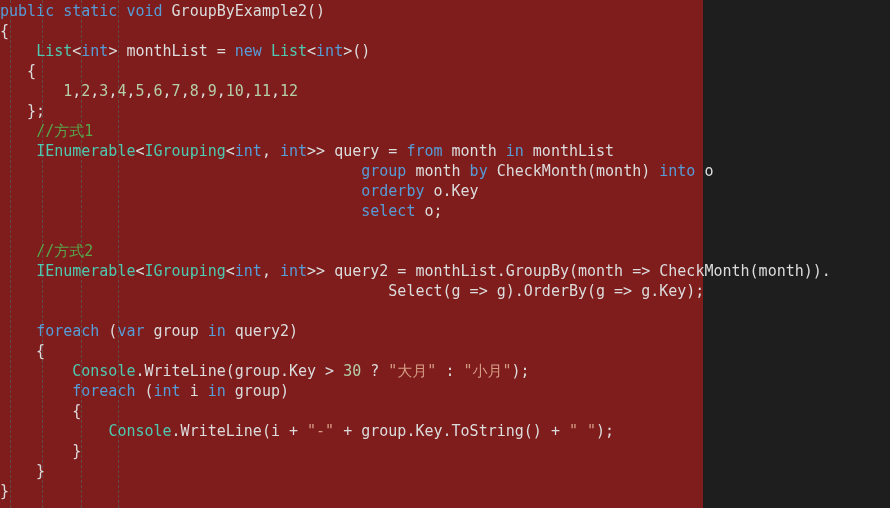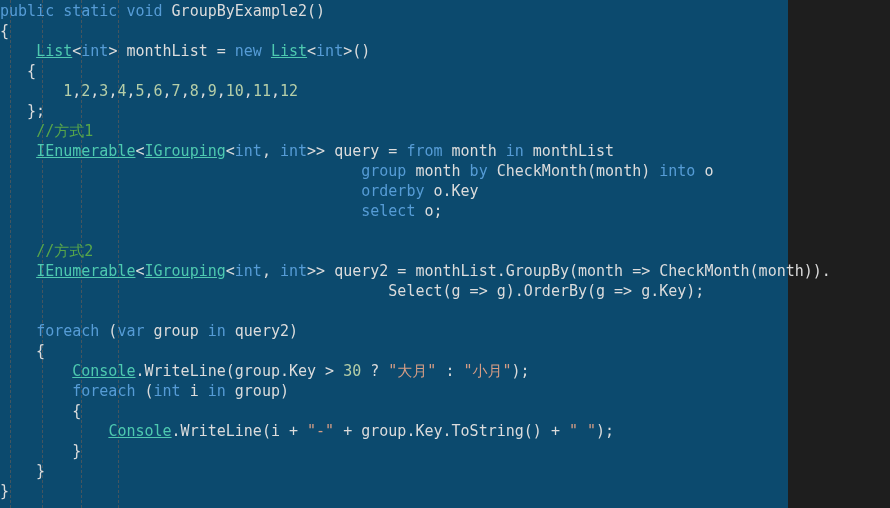--- a/index.html
+++ b/index.html
@@ -8,23 +8,23 @@
     background: #1e1e1e;
   }
   body {
     width: 890px;
     height: 508px;
     overflow: hidden;
     font-family: "DejaVu Sans Mono", monospace;
   }
   #editor {
     position: relative;
-    width: 788px;
+    width: 703px;
     height: 508px;
-    background: #0c4a6e;
+    background: #7f1d1d;
   }
   
   .guide {
     position: absolute;
     top: 0;
     bottom: 0;
     width: 0;
     border-left: 1px dashed #5a5a5a;
     opacity: .72;
   }
@@ -38,21 +38,21 @@
     font-size: 15px;
     line-height: 20px;
     white-space: pre;
     color: #dcdcdc;
     letter-spacing: 0px;
     tab-size: 4;
   }
   .ln { display: block; height: 20px; }
   
   .kw   { color: #569cd6; }  
-  .typ  { color: #4ec9b0; text-decoration: underline; }  
+  .typ  { color: #4ec9b0; }  
   .pln  { color: #dcdcdc; }  
   .num  { color: #b5cea8; }  
   .str  { color: #d69d85; }  
   .cmt  { color: #57a64a; }  
 </style>
 </head>
 <body>
 
 <div id="editor">
   <div id="guides">

